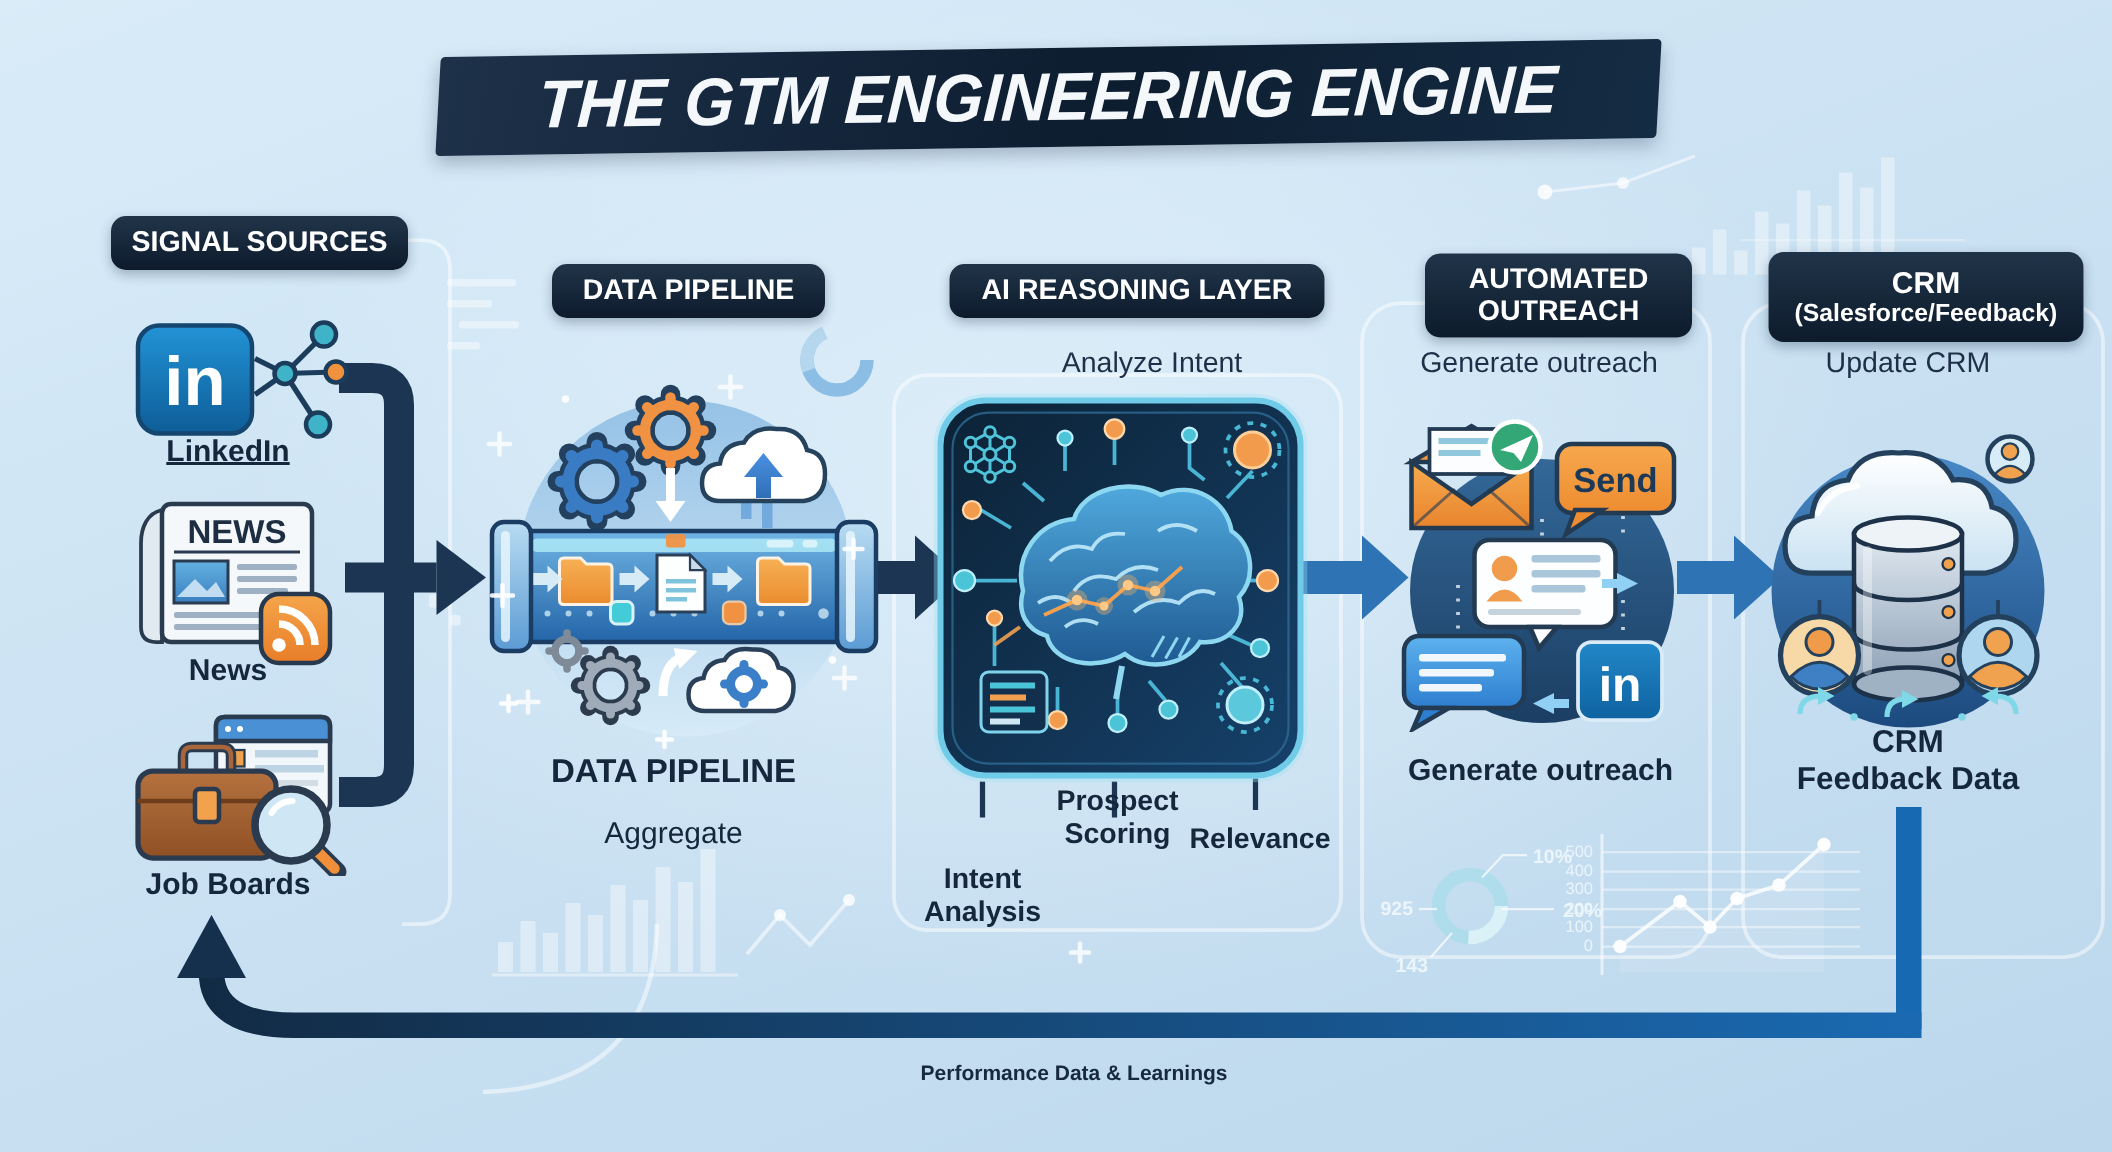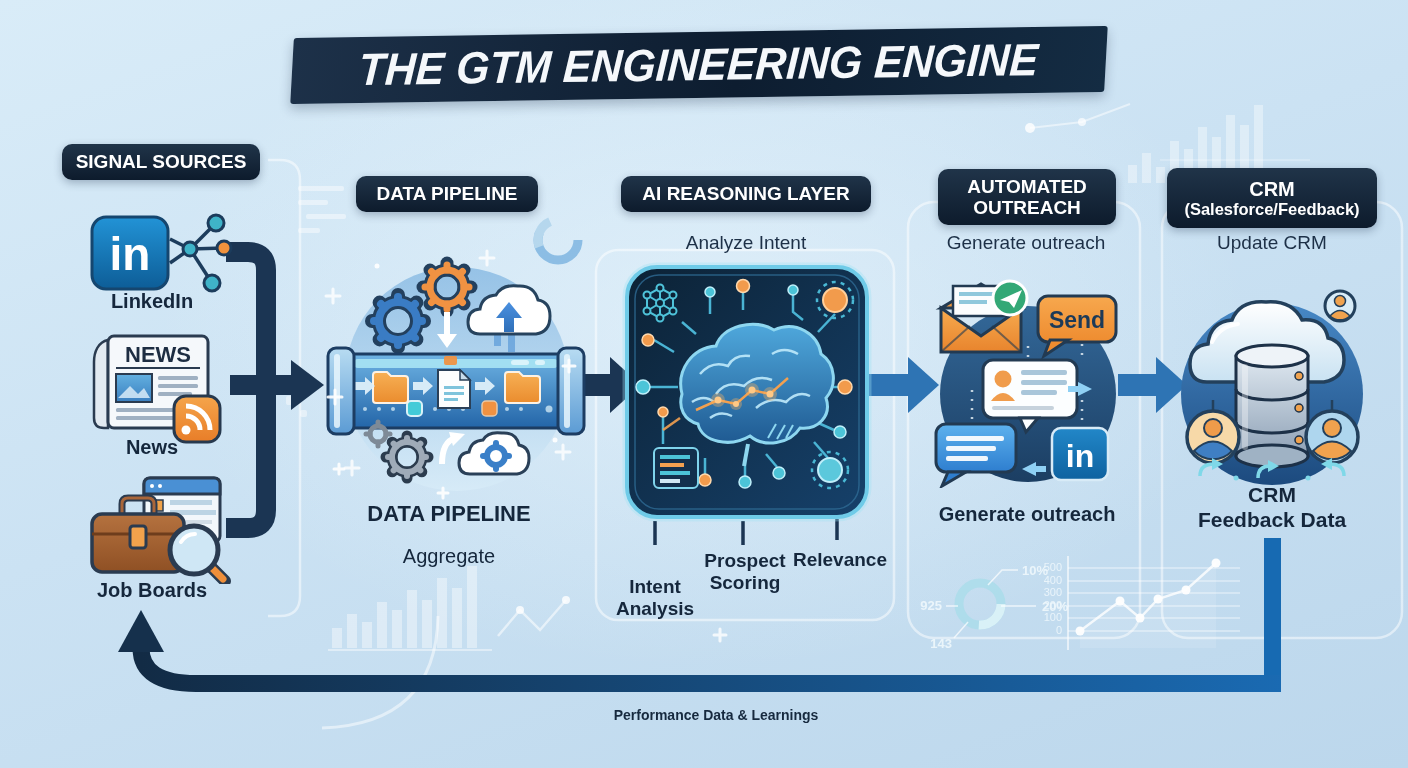--- a/index.html
+++ b/index.html
@@ -21,21 +21,21 @@
     box-shadow:0 5px 12px rgba(20,40,70,.28);border-radius:3px;
   }
   .banner span{
     color:#f5f8fb;font-style:italic;font-weight:bold;font-size:45px;letter-spacing:0px;
     display:inline-block;transform:scaleX(.95);white-space:nowrap;
   }
   .badge{
     background:linear-gradient(180deg,#203449 0%,#0d1b2c 100%);
     color:#fff;font-weight:bold;border-radius:10px;
     display:flex;flex-direction:column;align-items:center;justify-content:center;
-    text-align:center;box-shadow:0 3px 8px rgba(20,40,70,.3);line-height:1.12;
+    text-align:center;box-shadow:0 3px 8px rgba(20,40,70,.3);line-height:1.12;margin-left:12px;
   }
   .lbl{color:#15273c;text-align:center;}
   .src-label{font-weight:bold;font-size:20px;}
   .cap-title{font-weight:bold;font-size:22px;}
   .cap-sub{font-weight:500;font-size:20px;margin-top:18px;}
   .subt{font-weight:500;font-size:19px;color:#1d3047;}
   .outlbl{font-weight:bold;font-size:19px;line-height:1.18;}
   .capline{font-weight:bold;font-size:21px;line-height:1.2;}
   .bottomlbl{font-weight:bold;font-size:14px;color:#16293e;}
 </style>
@@ -748,32 +748,32 @@
     <span>AI REASONING LAYER</span>
   </div>
   <div class="abs badge" style="left:938px;top:169px;width:178px;height:56px;font-size:19px;padding:0 18px;box-sizing:border-box;">
     <span>AUTOMATED OUTREACH</span>
   </div>
   <div class="abs badge" style="left:1167px;top:168px;width:210px;height:60px;">
     <span style="font-size:20px;">CRM</span>
     <span style="font-size:16.5px;">(Salesforce/Feedback)</span>
   </div>
 
-  <div class="abs lbl src-label" style="left:82px;top:290px;width:140px;">LinkedIn</div>
+  <div class="abs lbl src-label" style="left:82px;top:290px;width:140px;text-decoration:underline;">LinkedIn</div>
   <div class="abs lbl src-label" style="left:82px;top:436px;width:140px;">News</div>
   <div class="abs lbl src-label" style="left:72px;top:579px;width:160px;">Job Boards</div>
 
   <div class="abs lbl" style="left:338px;top:501px;width:222px;">
     <div class="cap-title">DATA PIPELINE</div>
     <div class="cap-sub">Aggregate</div>
   </div>
 
-  <div class="abs lbl subt" style="left:646px;top:232px;width:200px;">Analyze Intent</div>
+  <div class="abs lbl subt" style="left:668px;top:232px;width:200px;">Analyze Intent</div>
   <div class="abs lbl outlbl" style="left:601px;top:540px;width:108px;margin-top:36px;">Intent Analysis</div>
-  <div class="abs lbl outlbl" style="left:691px;top:550px;width:108px;">Prospect Scoring</div>
+  <div class="abs lbl outlbl" style="left:691px;top:524px;width:108px;">Prospect Scoring</div>
   <div class="abs lbl outlbl" style="left:782px;top:549px;width:116px;">Relevance</div>
 
   <div class="abs lbl subt" style="left:926px;top:232px;width:200px;">Generate outreach</div>
   <div class="abs lbl" style="left:917px;top:503px;width:220px;font-weight:bold;font-size:20px;">Generate outreach</div>
 
   <div class="abs lbl subt" style="left:1170px;top:232px;width:204px;">Update CRM</div>
   <div class="abs lbl" style="left:1170px;top:482px;width:204px;">
     <div class="capline">CRM</div>
     <div class="capline">Feedback Data</div>
   </div>

